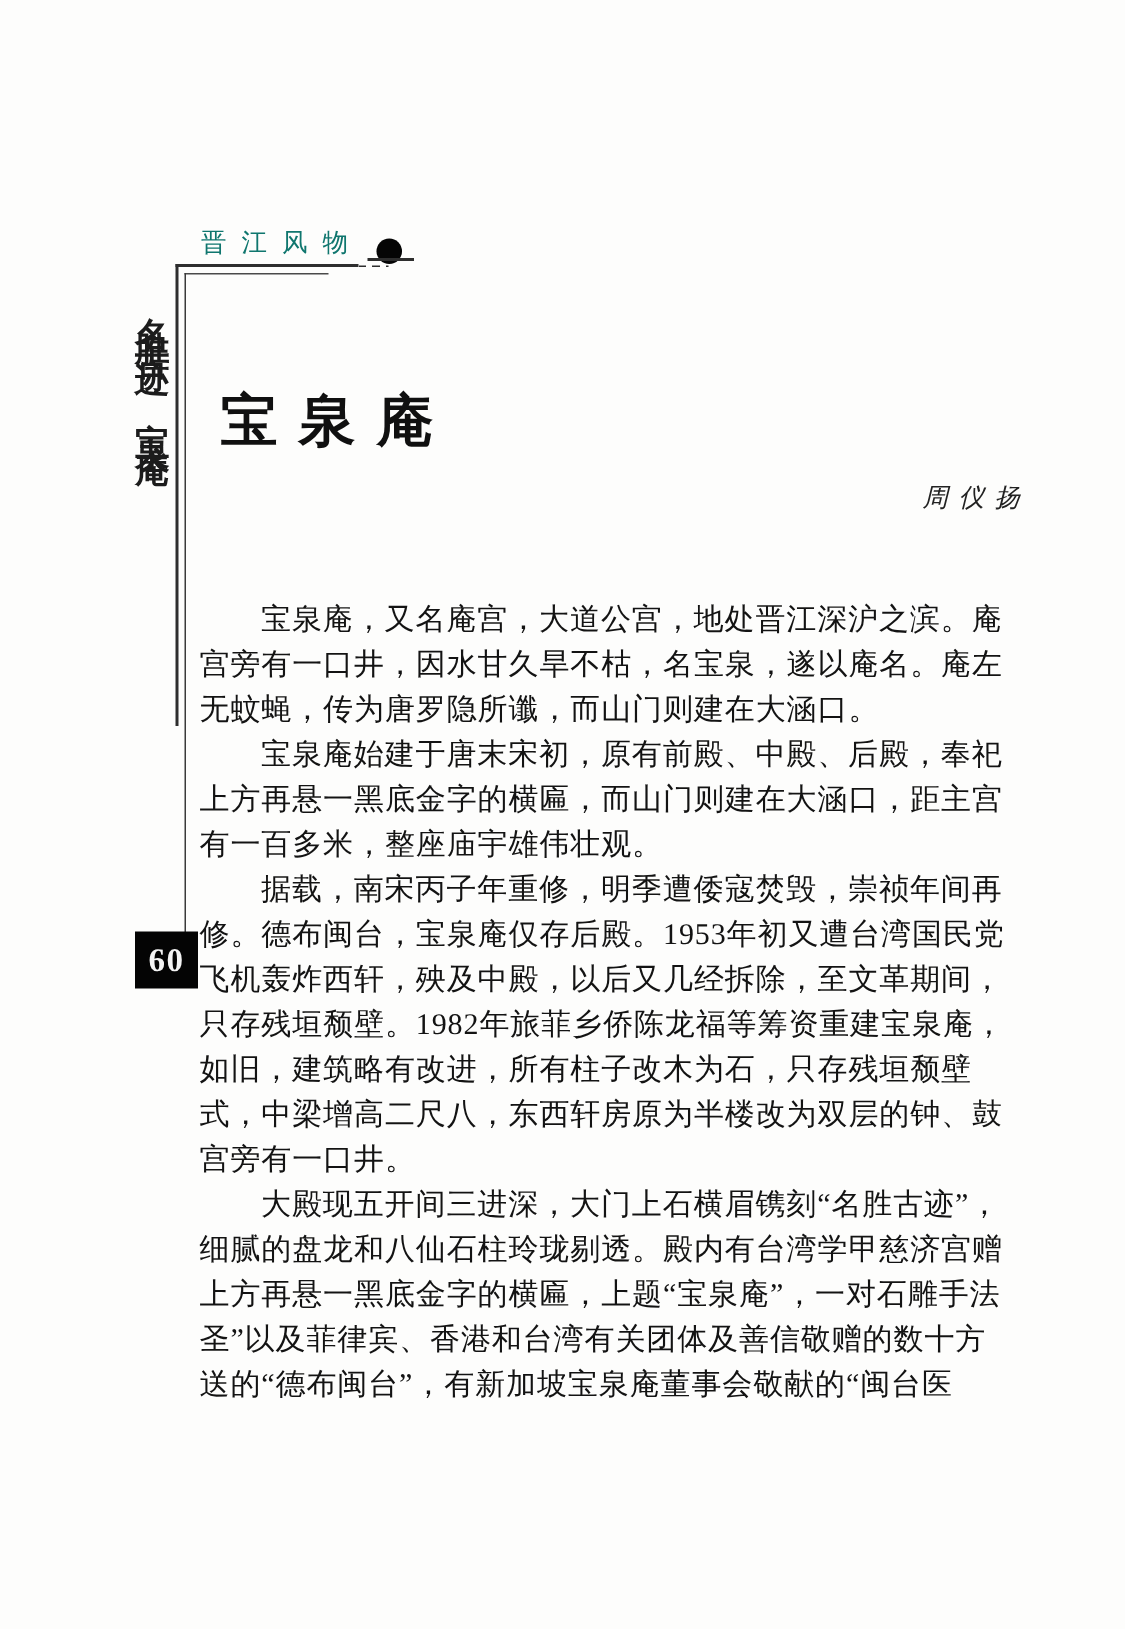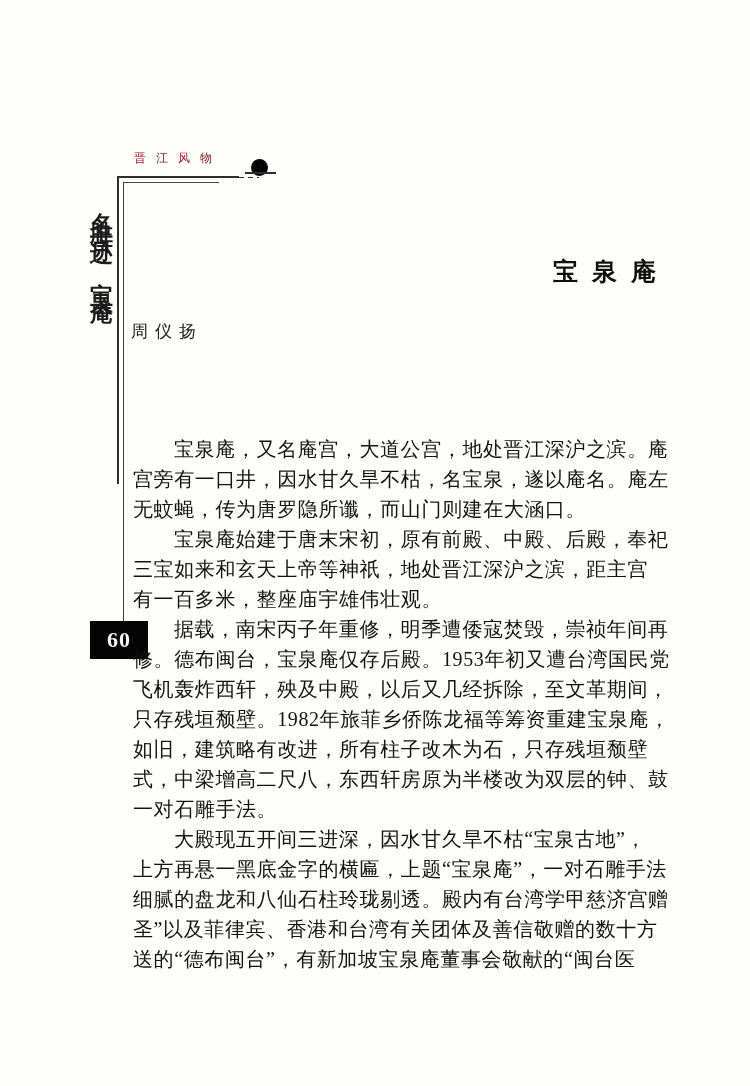--- a/index.html
+++ b/index.html
@@ -11,21 +11,21 @@
   }
   .page {
     position:relative;
     width:750px; height:1086px;
     background:#fdfdfc;
     overflow:hidden;
   }
   
   .header-text {
     position:absolute; left:134px; top:150px;
-    font-size:12px; letter-spacing:10px; color:#7f1d1d;
+    font-size:17px; letter-spacing:10px; color:#0f766e;
     white-space:nowrap;
   }
   .header-dot {
     position:absolute; left:251px; top:159px;
     width:17px; height:17px; border-radius:50%;
     background:#050505;
   }
   
   .rule { position:absolute; background:#2e2e2e; }
   .h1 { left:117px; top:176px; width:122px; height:2px; }
@@ -39,42 +39,41 @@
   .sidebar {
     position:absolute; left:86px; top:193px;
     writing-mode:vertical-rl; text-orientation:upright;
     font-size:23px; letter-spacing:9px;
     font-weight:bold; color:#1c1c1c;
     white-space:nowrap;
   }
   
   .pagebox {
     position:absolute; left:90px; top:621px;
-    width:58px; height:38px;
+    width:42px; height:38px;
     background:#040404; color:#f4f4f4;
     display:flex; align-items:center; justify-content:center;
     font-size:22px; font-weight:bold; letter-spacing:1px;
   }
   
   .title {
     position:absolute; left:133px; top:255px; width:537px; margin:0;
-    text-align:right; text-indent:14px;
-    font-size:25px; font-weight:bold; letter-spacing:14px;
+    text-align:left; text-indent:14px;
+    font-size:38px; font-weight:bold; letter-spacing:14px;
     color:#101010;
   }
   .author {
-    position:absolute; left:124px; top:320px; width:537px;
-    text-align:left; text-indent:7px;
-    font-size:17px; letter-spacing:7px; color:#222222;
+    position:absolute; left:150px; top:320px; width:537px;
+    text-align:right; text-indent:7px;
+    font-size:17px; letter-spacing:7px; color:#222222;font-style:italic;
   }
   .body-text {
     position:absolute; left:133px; top:398px; width:537px;
     font-size:20px; line-height:30px; letter-spacing:0.6px;
     color:#131313;
-    margin-top:36px;
   }
   .line { height:30px; white-space:nowrap; }
   .line.first { padding-left:41px; }
 </style>
 </head>
 <body>
 
 <div class="page">
 
   <span class="header-text">晋江风物</span>
@@ -97,34 +96,34 @@
   <div class="author">周仪扬</div>
 
   <div class="body-text">
     <div class="para">
       <div class="line first">宝泉庵，又名庵宫，大道公宫，地处晋江深沪之滨。庵</div>
       <div class="line">宫旁有一口井，因水甘久旱不枯，名宝泉，遂以庵名。庵左</div>
       <div class="line">无蚊蝇，传为唐罗隐所谶，而山门则建在大涵口。</div>
     </div>
     <div class="para">
       <div class="line first">宝泉庵始建于唐末宋初，原有前殿、中殿、后殿，奉祀</div>
-      <div class="line">三宝如来和玄天上帝等神祇，地处晋江深沪之滨，距主宫</div>
+      <div class="line">上方再悬一黑底金字的横匾，而山门则建在大涵口，距主宫</div>
       <div class="line">有一百多米，整座庙宇雄伟壮观。</div>
     </div>
     <div class="para">
       <div class="line first">据载，南宋丙子年重修，明季遭倭寇焚毁，崇祯年间再</div>
       <div class="line">修。德布闽台，宝泉庵仅存后殿。1953年初又遭台湾国民党</div>
       <div class="line">飞机轰炸西轩，殃及中殿，以后又几经拆除，至文革期间，</div>
       <div class="line">只存残垣颓壁。1982年旅菲乡侨陈龙福等筹资重建宝泉庵，</div>
       <div class="line">如旧，建筑略有改进，所有柱子改木为石，只存残垣颓壁</div>
       <div class="line">式，中梁增高二尺八，东西轩房原为半楼改为双层的钟、鼓</div>
-      <div class="line">一对石雕手法。</div>
+      <div class="line">宫旁有一口井。</div>
     </div>
     <div class="para">
-      <div class="line first">大殿现五开间三进深，因水甘久旱不枯“宝泉古地”，</div>
+      <div class="line first">大殿现五开间三进深，大门上石横眉镌刻“名胜古迹”，</div>
+      <div class="line">细腻的盘龙和八仙石柱玲珑剔透。殿内有台湾学甲慈济宫赠</div>
       <div class="line">上方再悬一黑底金字的横匾，上题“宝泉庵”，一对石雕手法</div>
-      <div class="line">细腻的盘龙和八仙石柱玲珑剔透。殿内有台湾学甲慈济宫赠</div>
       <div class="line">圣”以及菲律宾、香港和台湾有关团体及善信敬赠的数十方</div>
       <div class="line">送的“德布闽台”，有新加坡宝泉庵董事会敬献的“闽台医</div>
     </div>
   </div>
 
 </div>
 
 </body></html>

